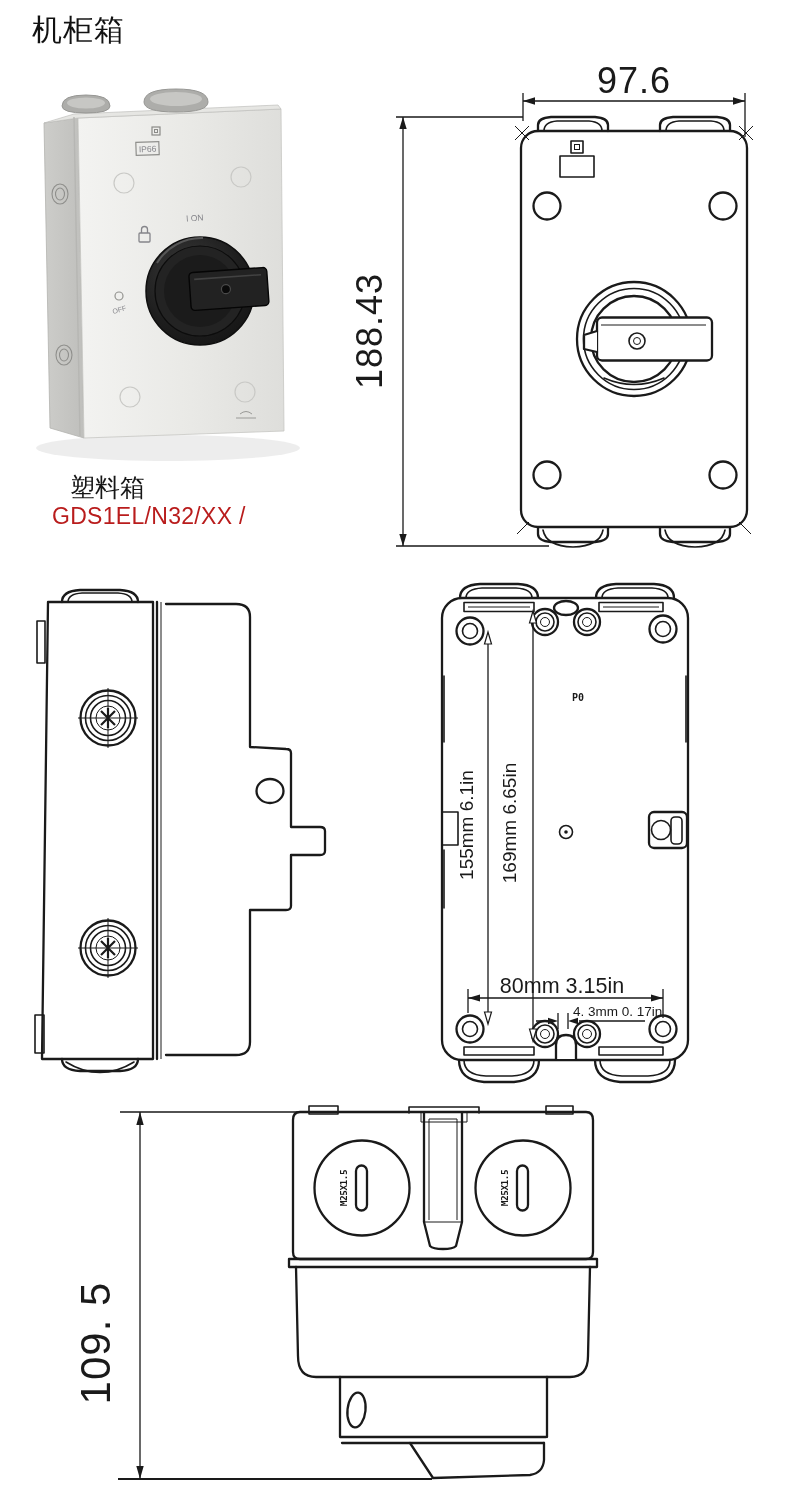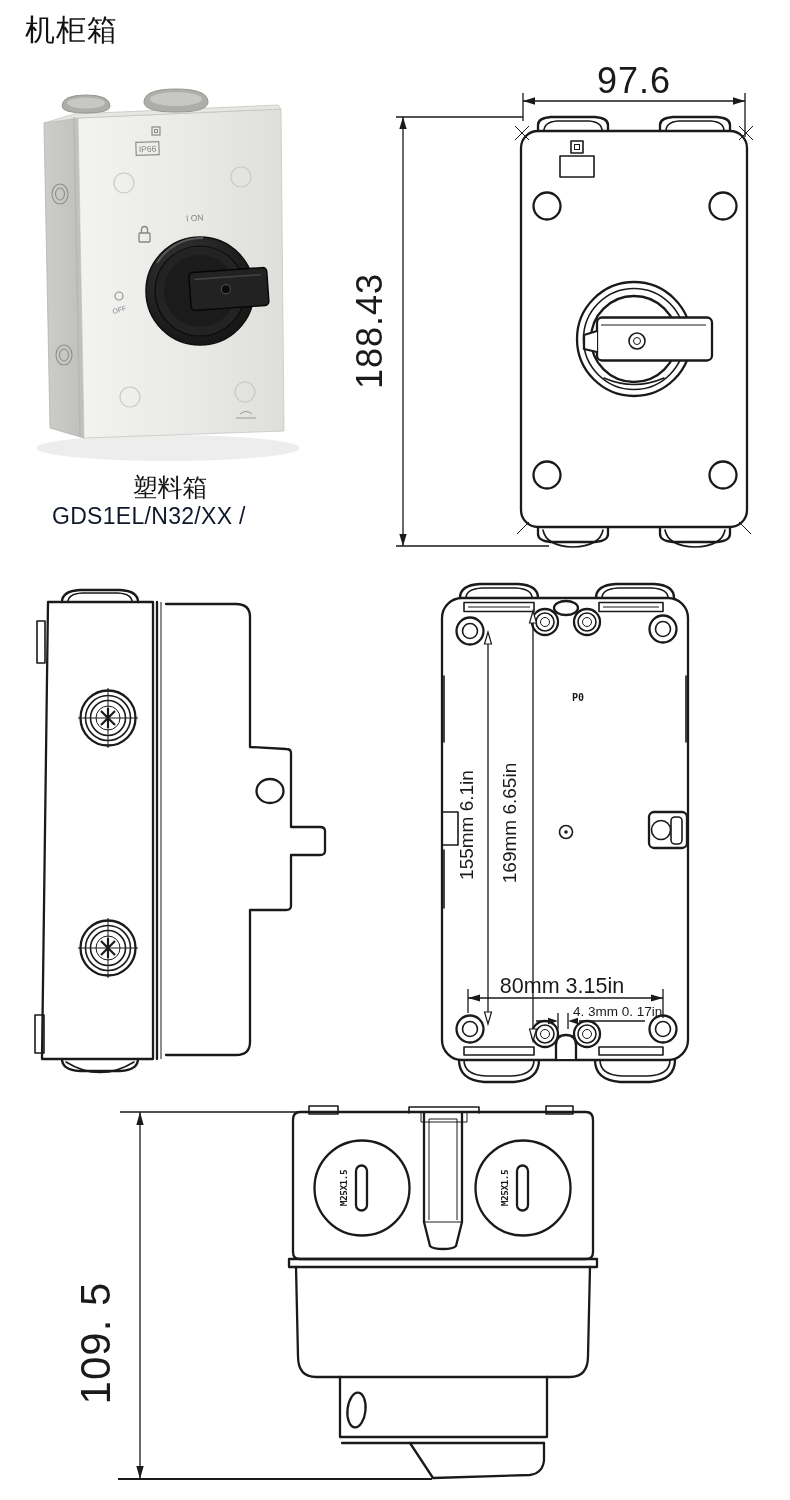--- a/index.html
+++ b/index.html
@@ -1,21 +1,21 @@
 <!DOCTYPE html>
 <html><head>
 <meta charset="utf-8">
 <style>
   html,body{margin:0;padding:0;background:#fff;}
   .page{position:relative;width:790px;height:1500px;background:#fff;overflow:hidden;
         font-family:"Liberation Sans","DejaVu Sans",sans-serif;color:#1a1a1a;}
   .abs{position:absolute;}
   .page-title{font-size:30px;font-weight:500;letter-spacing:1px;color:#111;}
-  .caption{font-size:25px;font-weight:500;color:#161616;text-align:center;width:200px;}
-  .models{font-size:23px;color:#0f172a;line-height:31px;letter-spacing:.3px;}
+  .caption{font-size:25px;font-weight:500;color:#161616;width:200px;}
+  .models{font-size:23px;color:#b91c1c;line-height:31px;letter-spacing:.3px;}
   svg{position:absolute;overflow:visible;}
   
   .ol{fill:none;stroke:#1a1a1a;stroke-width:2.3;stroke-linejoin:round;stroke-linecap:round;}
   .ol2{fill:none;stroke:#1a1a1a;stroke-width:1.6;stroke-linejoin:round;stroke-linecap:round;}
   .thin{fill:none;stroke:#1a1a1a;stroke-width:1;}
   .dim{fill:none;stroke:#1a1a1a;stroke-width:1.3;}
   .arr{fill:#1a1a1a;stroke:none;}
   .harr{fill:#fff;stroke:#1a1a1a;stroke-width:1.2;}
   .wfill{fill:#fff;}
   
@@ -26,21 +26,21 @@
   .t-sm{font-family:"Liberation Sans","DejaVu Sans",sans-serif;font-size:13.5px;fill:#1a1a1a;}
   .t-mark{font-family:"DejaVu Sans Mono","Liberation Mono",monospace;font-size:10px;font-weight:bold;fill:#1a1a1a;}
   .t-gland{font-family:"DejaVu Sans Mono","Liberation Mono",monospace;font-size:9.5px;font-weight:bold;fill:#1a1a1a;letter-spacing:-.5px;}
   .t-photo{font-family:"Liberation Sans","DejaVu Sans",sans-serif;fill:#85858a;}
 </style>
 </head>
 <body>
 
 <div class="page">
 
-  <div class="abs page-title" style="left:25px;top:10px;">机柜箱</div>
+  <div class="abs page-title" style="left:32px;top:10px;">机柜箱</div>
 
   <svg style="left:25px;top:78px;" width="300" height="400" viewBox="25 78 300 400">
     <defs>
       <linearGradient id="frontGrad" x1="0" y1="0" x2="1" y2="0">
         <stop offset="0" stop-color="#f3f3f1"></stop>
           <stop offset=".55" stop-color="#e9e9e6"></stop>
           <stop offset="1" stop-color="#dededb"></stop>
       </linearGradient>
       <linearGradient id="sideGrad" x1="0" y1="0" x2="1" y2="0">
         <stop offset="0" stop-color="#cdcdca"></stop>

